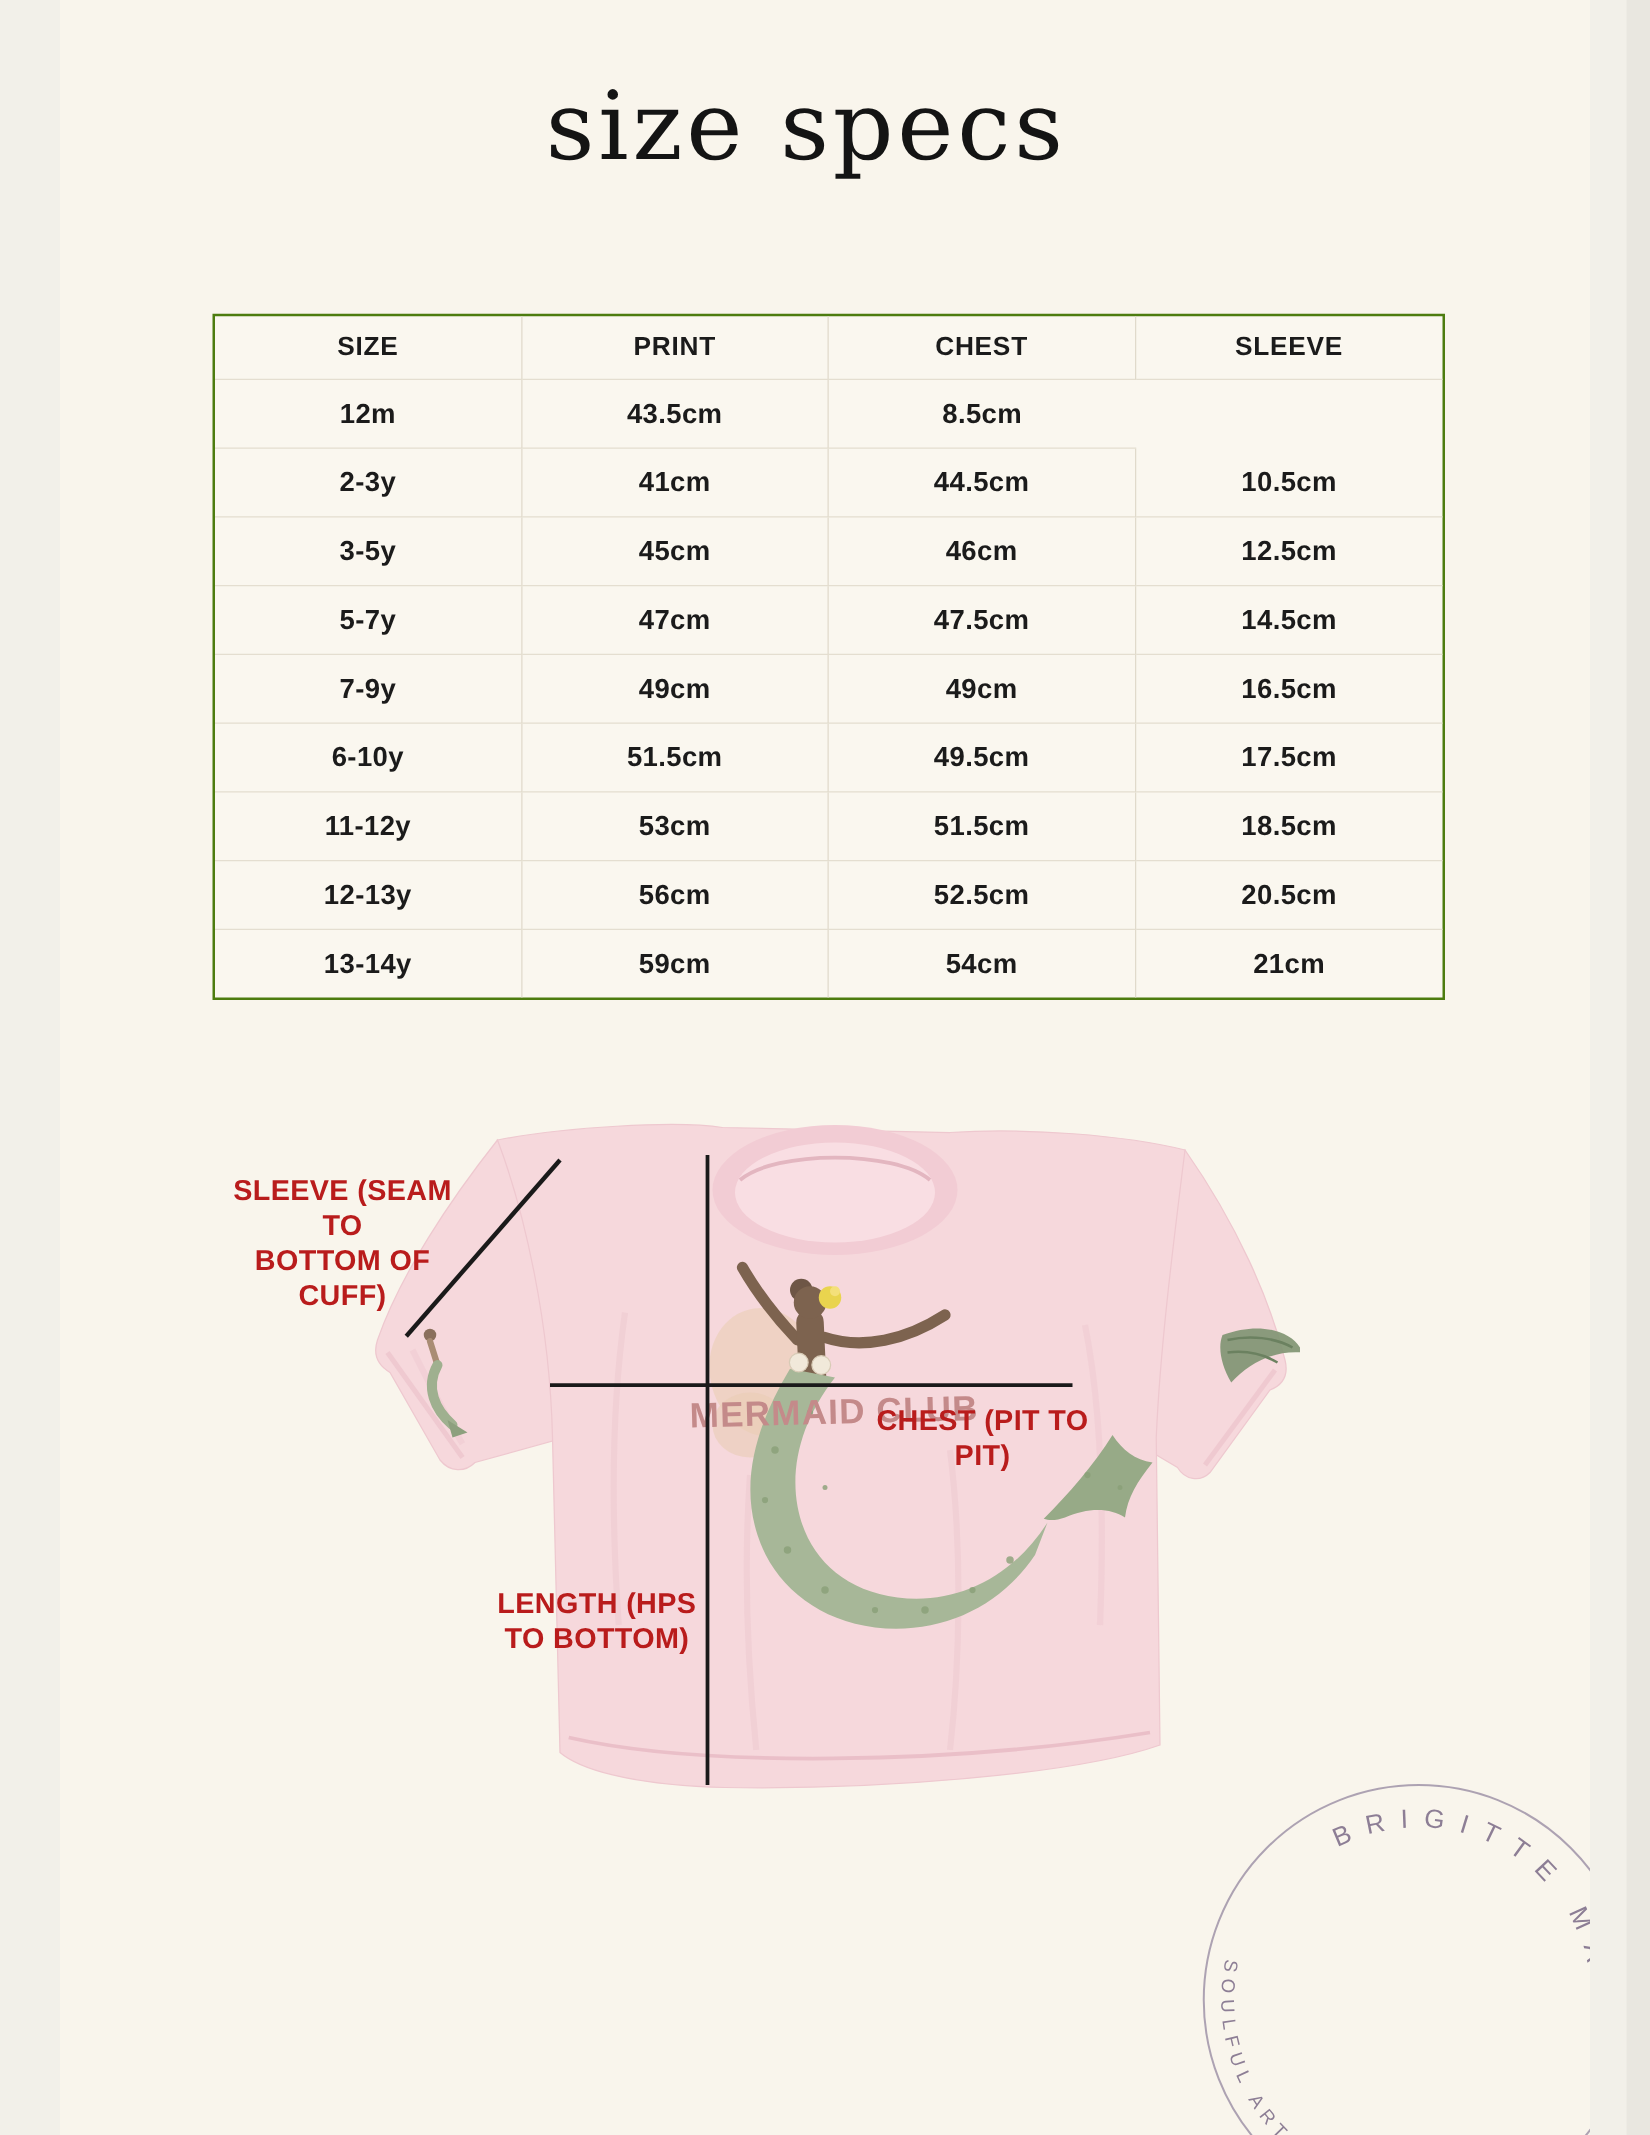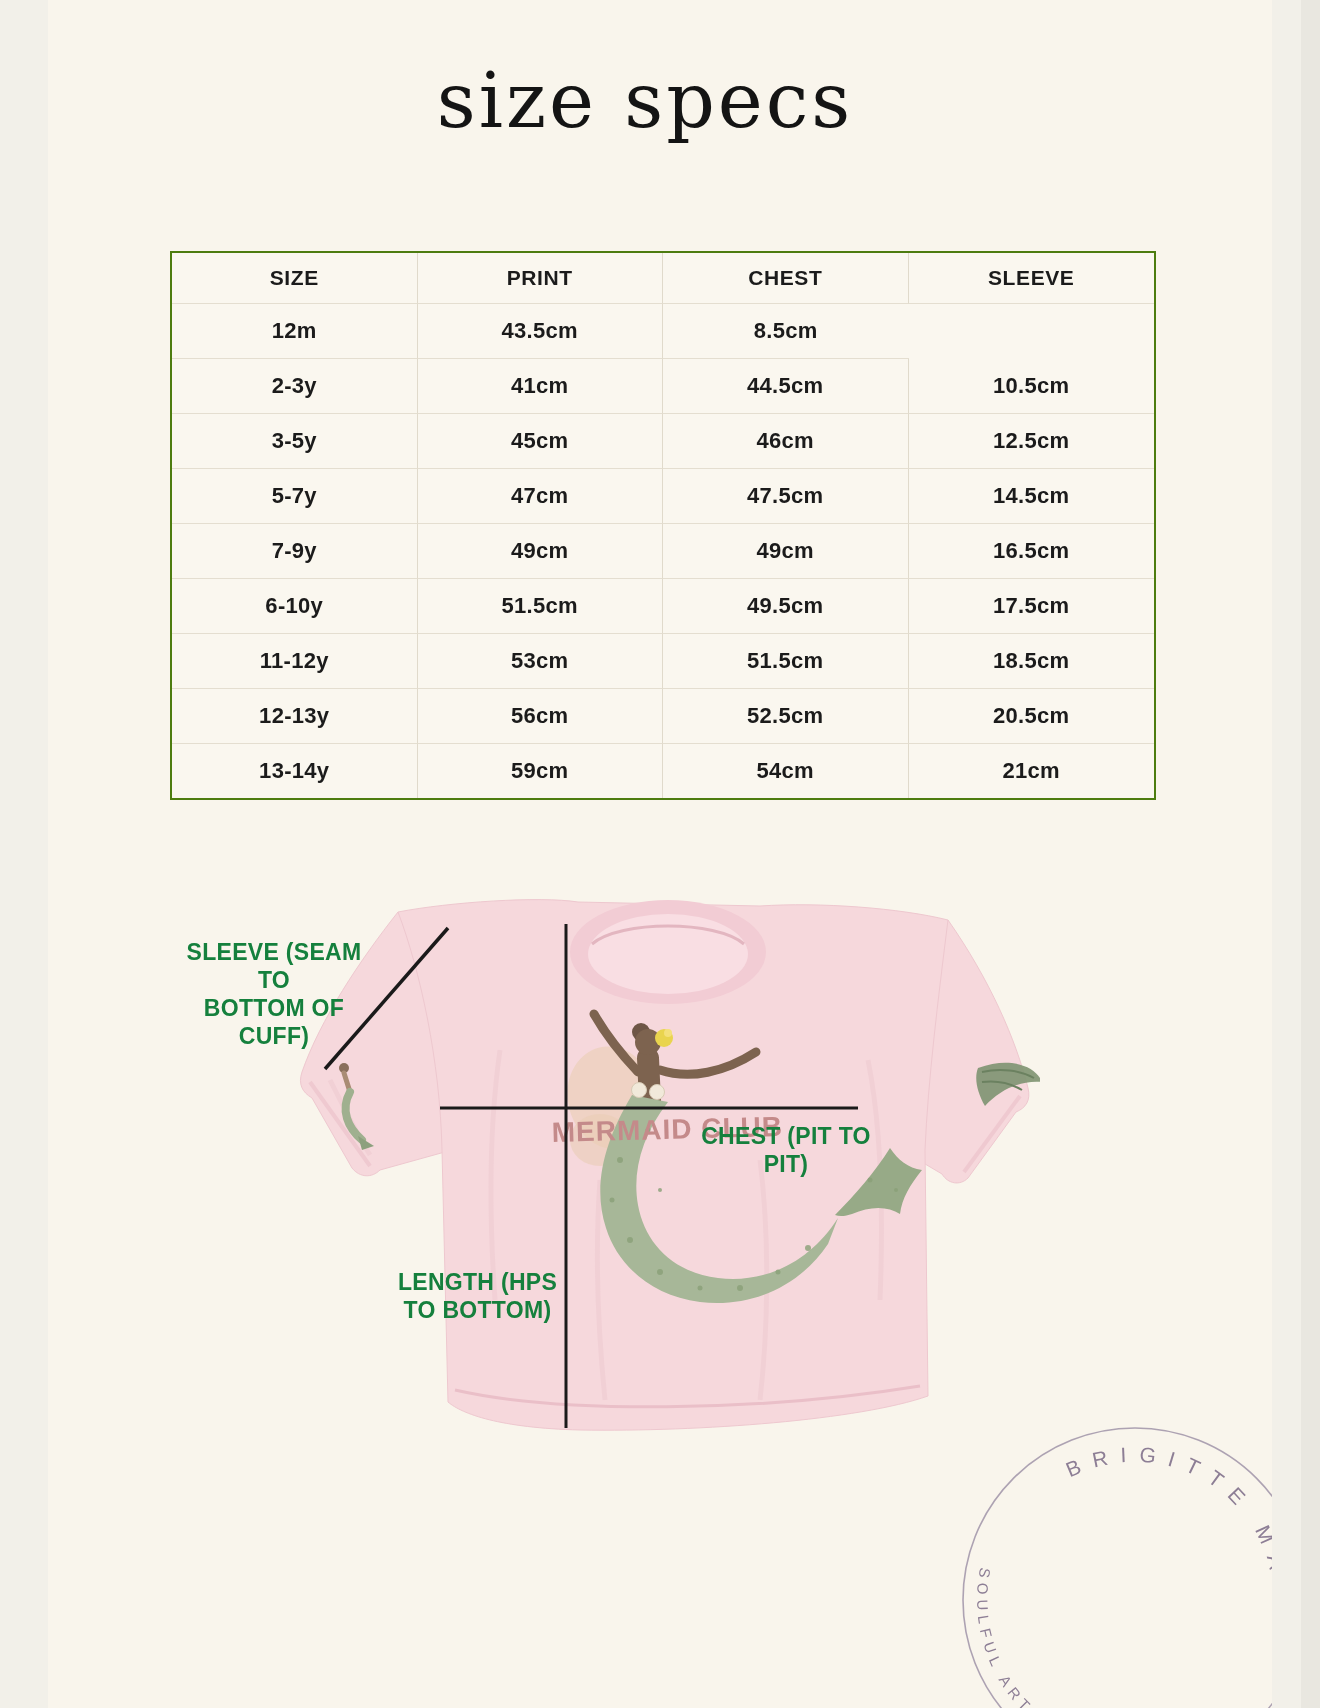--- a/index.html
+++ b/index.html
@@ -16,21 +16,21 @@
   #size-table{position:absolute;left:170px;top:222px;width:982px;
               border:2px solid #4d7c0f;background:#faf7ef;margin-top:29px;}
   .trow{display:grid;grid-template-columns:1fr 1fr 1fr 1fr;}
   .tcell{height:54px;display:flex;align-items:center;justify-content:center;
          font-size:22px;font-weight:700;border-right:1px solid #e0dacb;
          border-bottom:1px solid #e4ded0;letter-spacing:.3px;}
   .tcell:last-child{border-right:none;}
   .trow.header .tcell{height:50px;font-size:21px;letter-spacing:.6px;}
   .trow:last-child .tcell{border-bottom:none;}
   
-  .measure-label{position:absolute;font-size:23px;font-weight:700;color:#15803d;
+  .measure-label{position:absolute;font-size:23px;font-weight:700;color:#b91c1c;
                  text-align:center;line-height:28px;letter-spacing:.3px;z-index:5;}
   #sleeve-label{left:168px;top:938px;width:212px;}
   #chest-label{left:676px;top:1074px;width:220px;margin-top:48px;}
   #length-label{left:380px;top:1268px;width:195px;}
   #tshirt-svg{position:absolute;left:280px;top:810px;z-index:2;}
   #stamp-svg{position:absolute;left:960px;top:1408px;z-index:1;}
   .stamp-text{fill:#8d7e95;font-family:"Liberation Sans",sans-serif;}
 </style>
 </head>
 <body>

